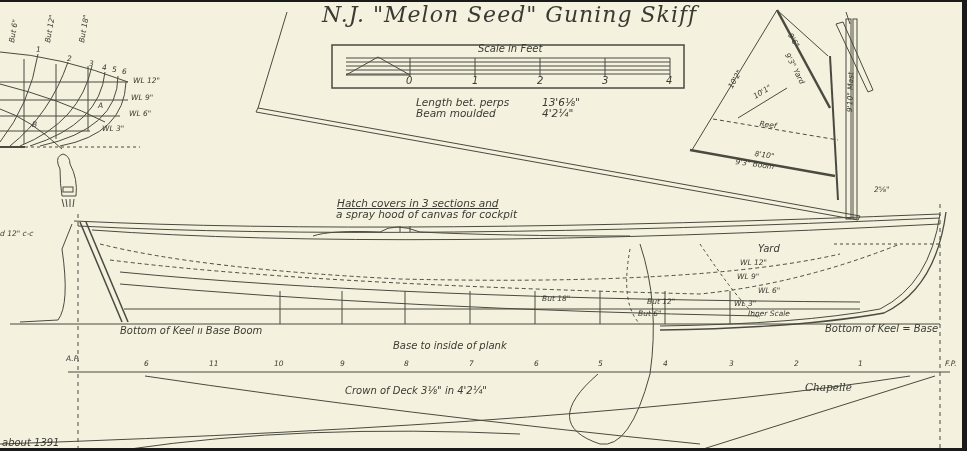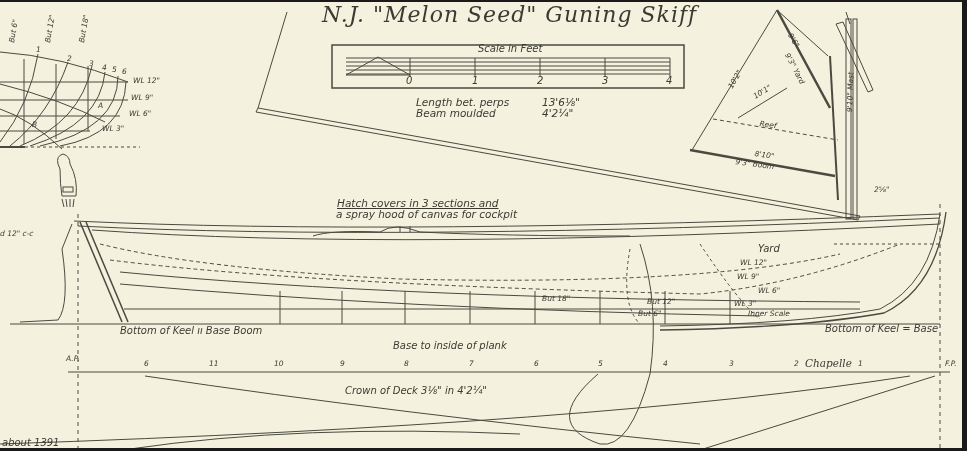--- a/index.html
+++ b/index.html
@@ -206,17 +206,17 @@
   <div class="lbl tiny" style="left:404px; top:358px;">8</div>
   <div class="lbl tiny" style="left:469px; top:358px;">7</div>
   <div class="lbl tiny" style="left:534px; top:358px;">6</div>
   <div class="lbl tiny" style="left:598px; top:358px;">5</div>
   <div class="lbl tiny" style="left:663px; top:358px;">4</div>
   <div class="lbl tiny" style="left:729px; top:358px;">3</div>
   <div class="lbl tiny" style="left:794px; top:358px;">2</div>
   <div class="lbl tiny" style="left:858px; top:358px;">1</div>
 
   <div class="lbl small" style="left:345px; top:384px;">Crown of Deck 3⅛" in 4'2¼"</div>
-  <div class="lbl med" style="left:805px; top:356px; font-family:'DejaVu Serif', serif;">Chapelle</div>
+  <div class="lbl med" style="left:805px; top:380px; font-family:'DejaVu Serif', serif;">Chapelle</div>
   <div class="lbl small" style="left:2px; top:436px;">about 1391</div>
 </div>
 <div class="frame-right"></div>
 <div class="frame-bottom"></div>
 
 </body></html>

